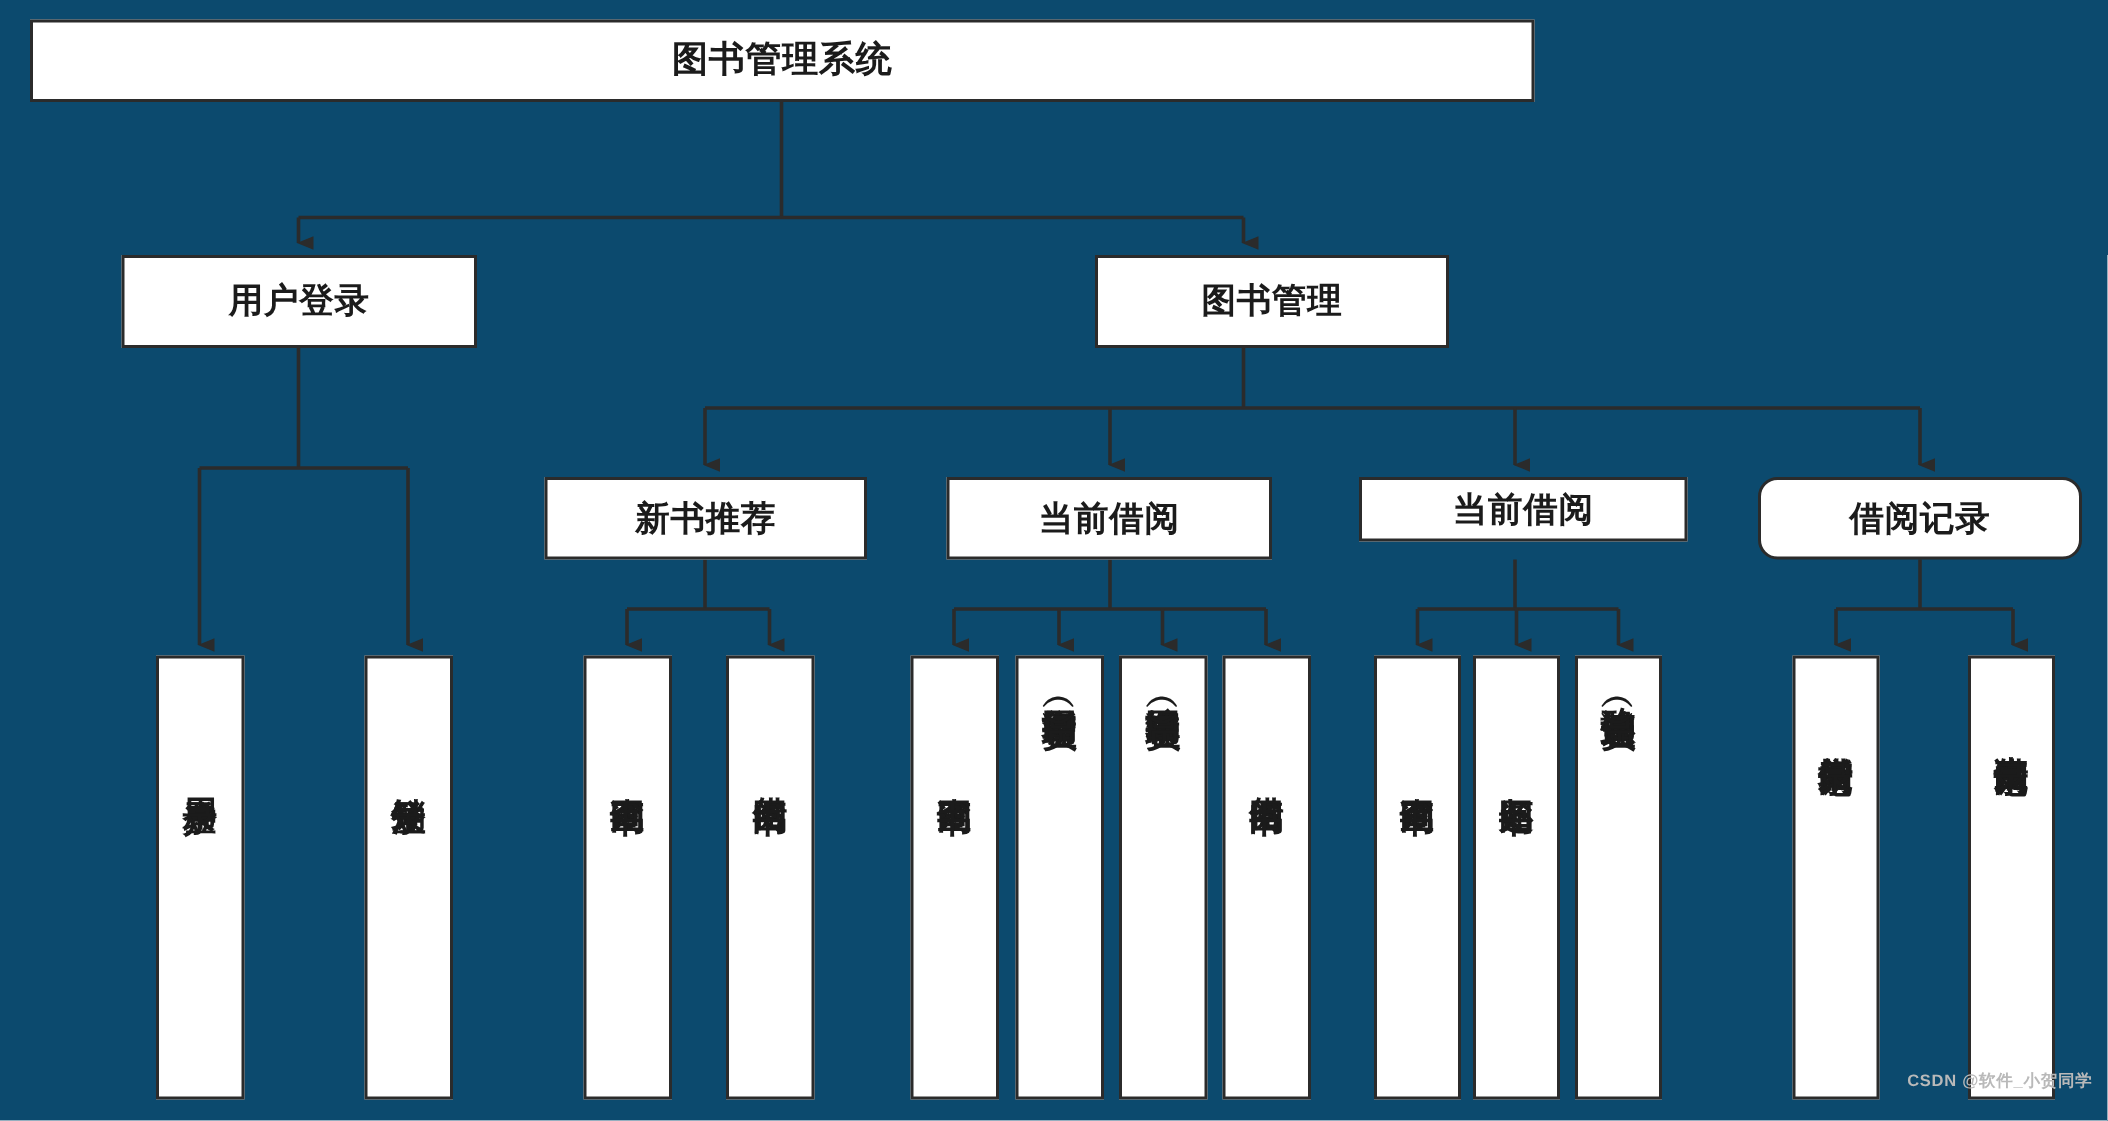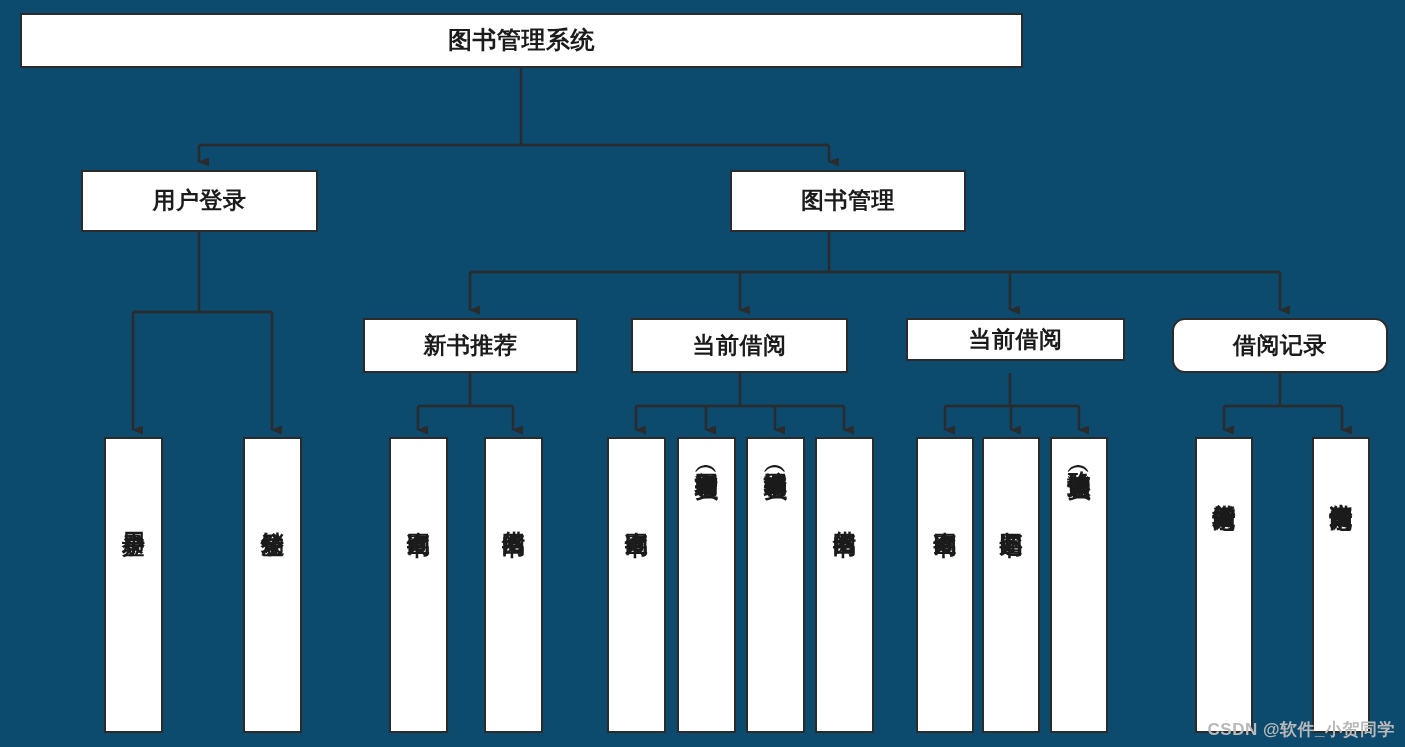--- a/index.html
+++ b/index.html
@@ -63,22 +63,22 @@
   }
   .node.v.pad-mid {
     padding-top: 46px;
   }
   .node.v.pad-hi {
     padding-top: 14px;
   }
   #watermark {
     position: absolute;
     right: 10px;
-    bottom: 6px;
-    font-size: 17px;
+    bottom: 19px;
+    font-size: 11px;
     color: #b9b9b9;
     letter-spacing: 0.5px;
     white-space: nowrap;
     font-family: "Liberation Sans", "DejaVu Sans", sans-serif;
   }
 </style>
 </head>
 <body>
 
 <div id="canvas">

